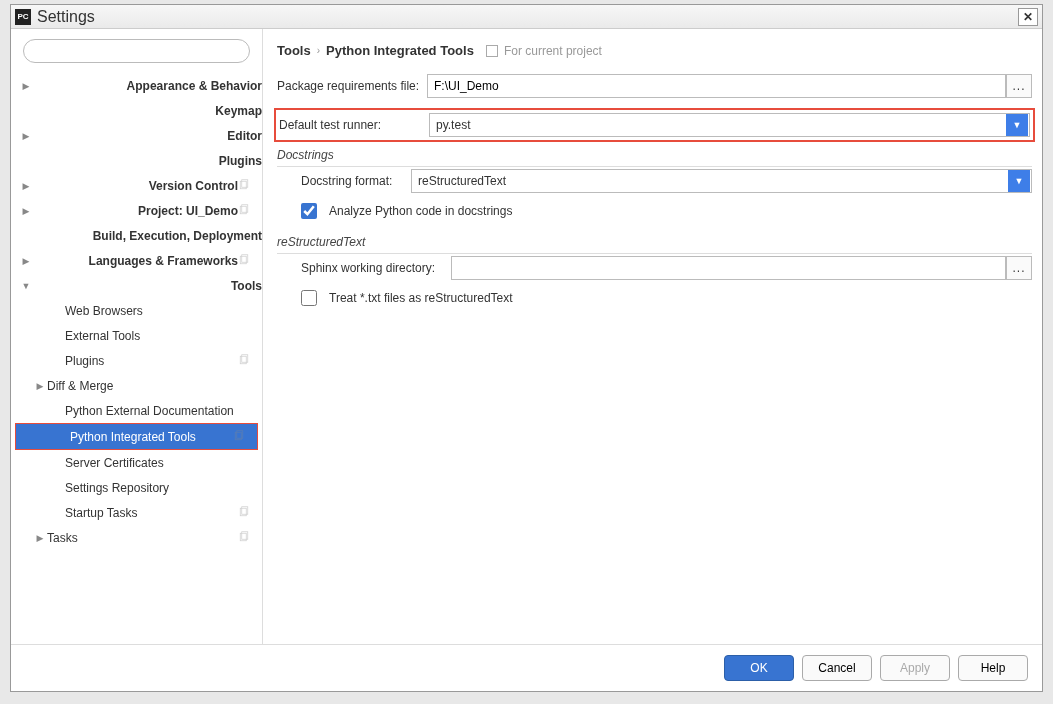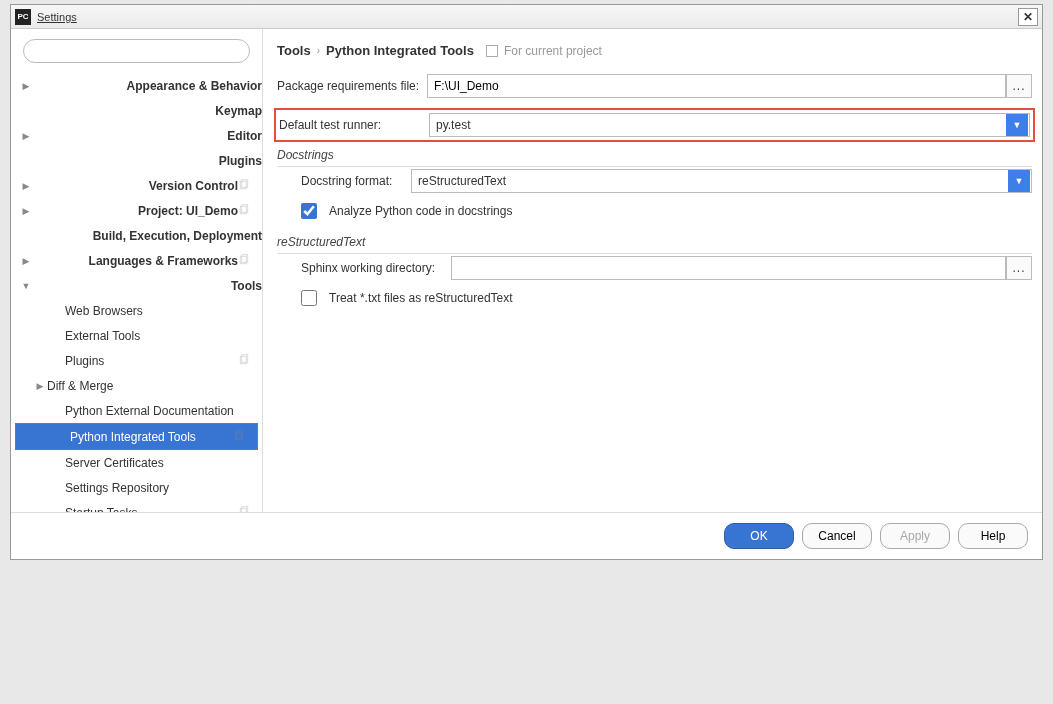--- a/index.html
+++ b/index.html
@@ -7,21 +7,21 @@
       font-family: "Segoe UI", Tahoma, sans-serif;
       font-size: 12px;
       color: #333;
       background: #e8e8e8;
       width: 1053px;
       height: 704px;
       overflow: hidden;
     }
     .window {
       width: 1033px;
-      height: 556px;
+      height: 688px;
       margin: 4px auto;
       background: #fff;
       border: 1px solid #999;
       display: flex;
       flex-direction: column;
     }
     .titlebar {
       height: 24px;
       background: linear-gradient(#f7f7f7, #eaeaea);
       border-bottom: 1px solid #ccc;
@@ -31,21 +31,21 @@
     }
     .titlebar .app-icon {
       width: 16px; height: 16px;
       background: #222;
       color: #fff;
       font-size: 8px;
       font-weight: bold;
       display: flex; align-items: center; justify-content: center;
       margin-right: 6px;
     }
-    .titlebar .title { flex: 1; font-size: 11px; text-decoration: underline; }
+    .titlebar .title { flex: 1; font-size: 16px; }
     .titlebar .close {
       width: 20px; height: 18px;
       border: 1px solid #999;
       background: #fff;
       display: flex; align-items: center; justify-content: center;
       font-weight: bold; font-size: 12px;
       cursor: pointer;
     }
     .body {
       flex: 1;
@@ -226,21 +226,21 @@
       padding: 10px 14px;
       display: flex;
       justify-content: flex-end;
       gap: 8px;
     }
     .btn {
       min-width: 70px;
       height: 26px;
       border: 1px solid #aaa;
       background: #fafafa;
-      border-radius: 10px;
+      border-radius: 4px;
       font-size: 12px;
       cursor: pointer;
     }
     .btn.primary {
       background: #3874d1;
       border-color: #2c5fa8;
       color: #fff;
     }
     .btn.disabled {
       color: #aaa;

